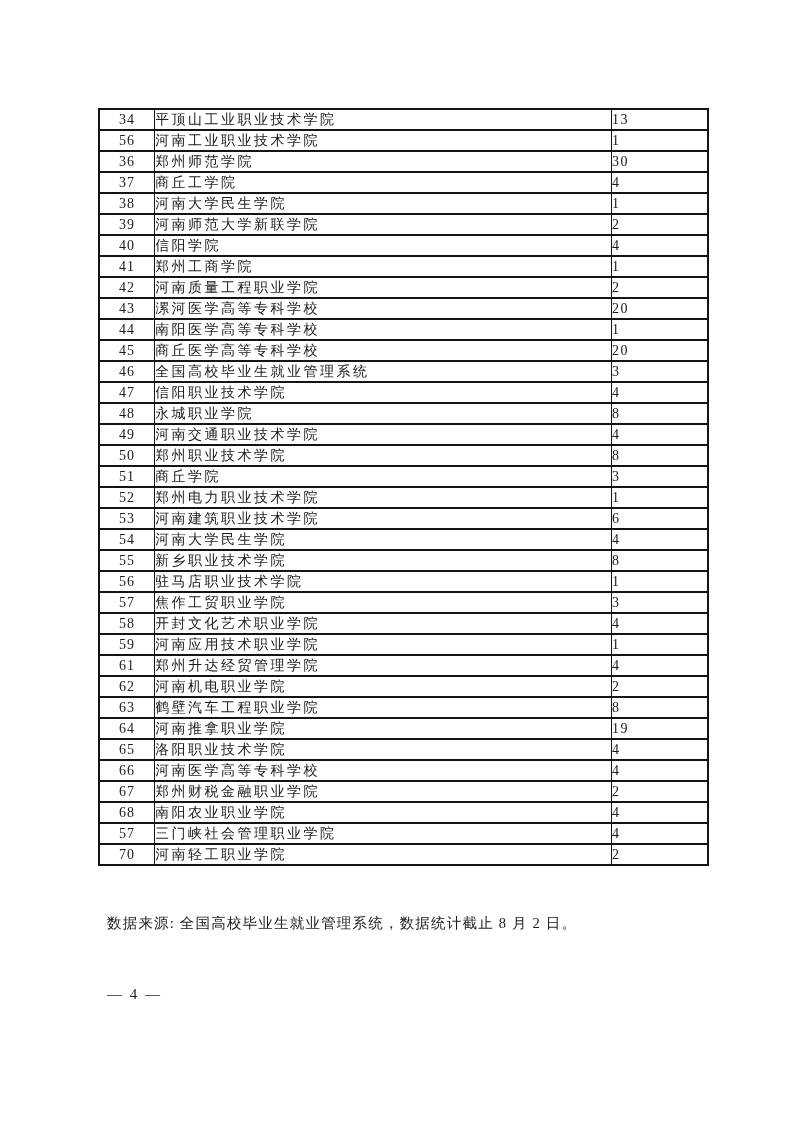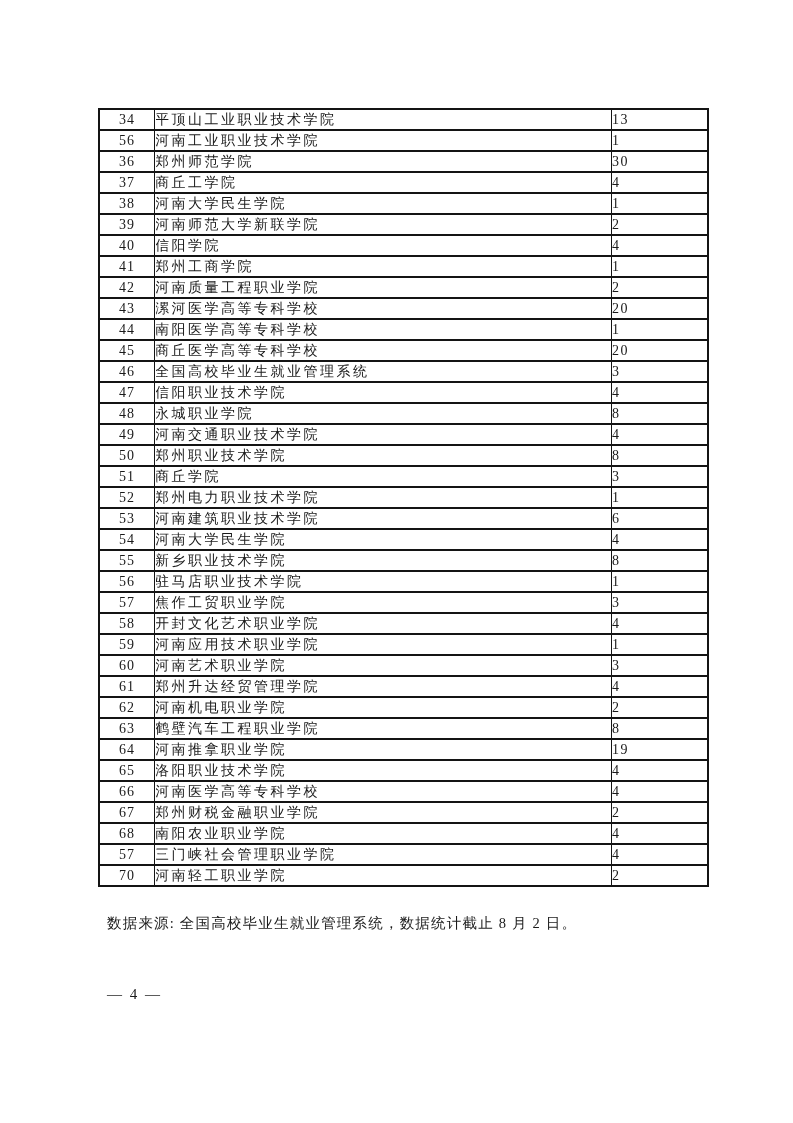--- a/index.html
+++ b/index.html
@@ -203,25 +203,20 @@
           <td class="col-index">58</td>
           <td class="col-name">开封文化艺术职业学院</td>
           <td class="col-count">4</td>
         </tr>
         <tr>
           <td class="col-index">59</td>
           <td class="col-name">河南应用技术职业学院</td>
           <td class="col-count">1</td>
         </tr>
         <tr>
-          <td class="col-index">60</td>
-          <td class="col-name">河南艺术职业学院</td>
-          <td class="col-count">3</td>
-        </tr>
-        <tr>
           <td class="col-index">61</td>
           <td class="col-name">郑州升达经贸管理学院</td>
           <td class="col-count">4</td>
         </tr>
         <tr>
           <td class="col-index">62</td>
           <td class="col-name">河南机电职业学院</td>
           <td class="col-count">2</td>
         </tr>
         <tr>

